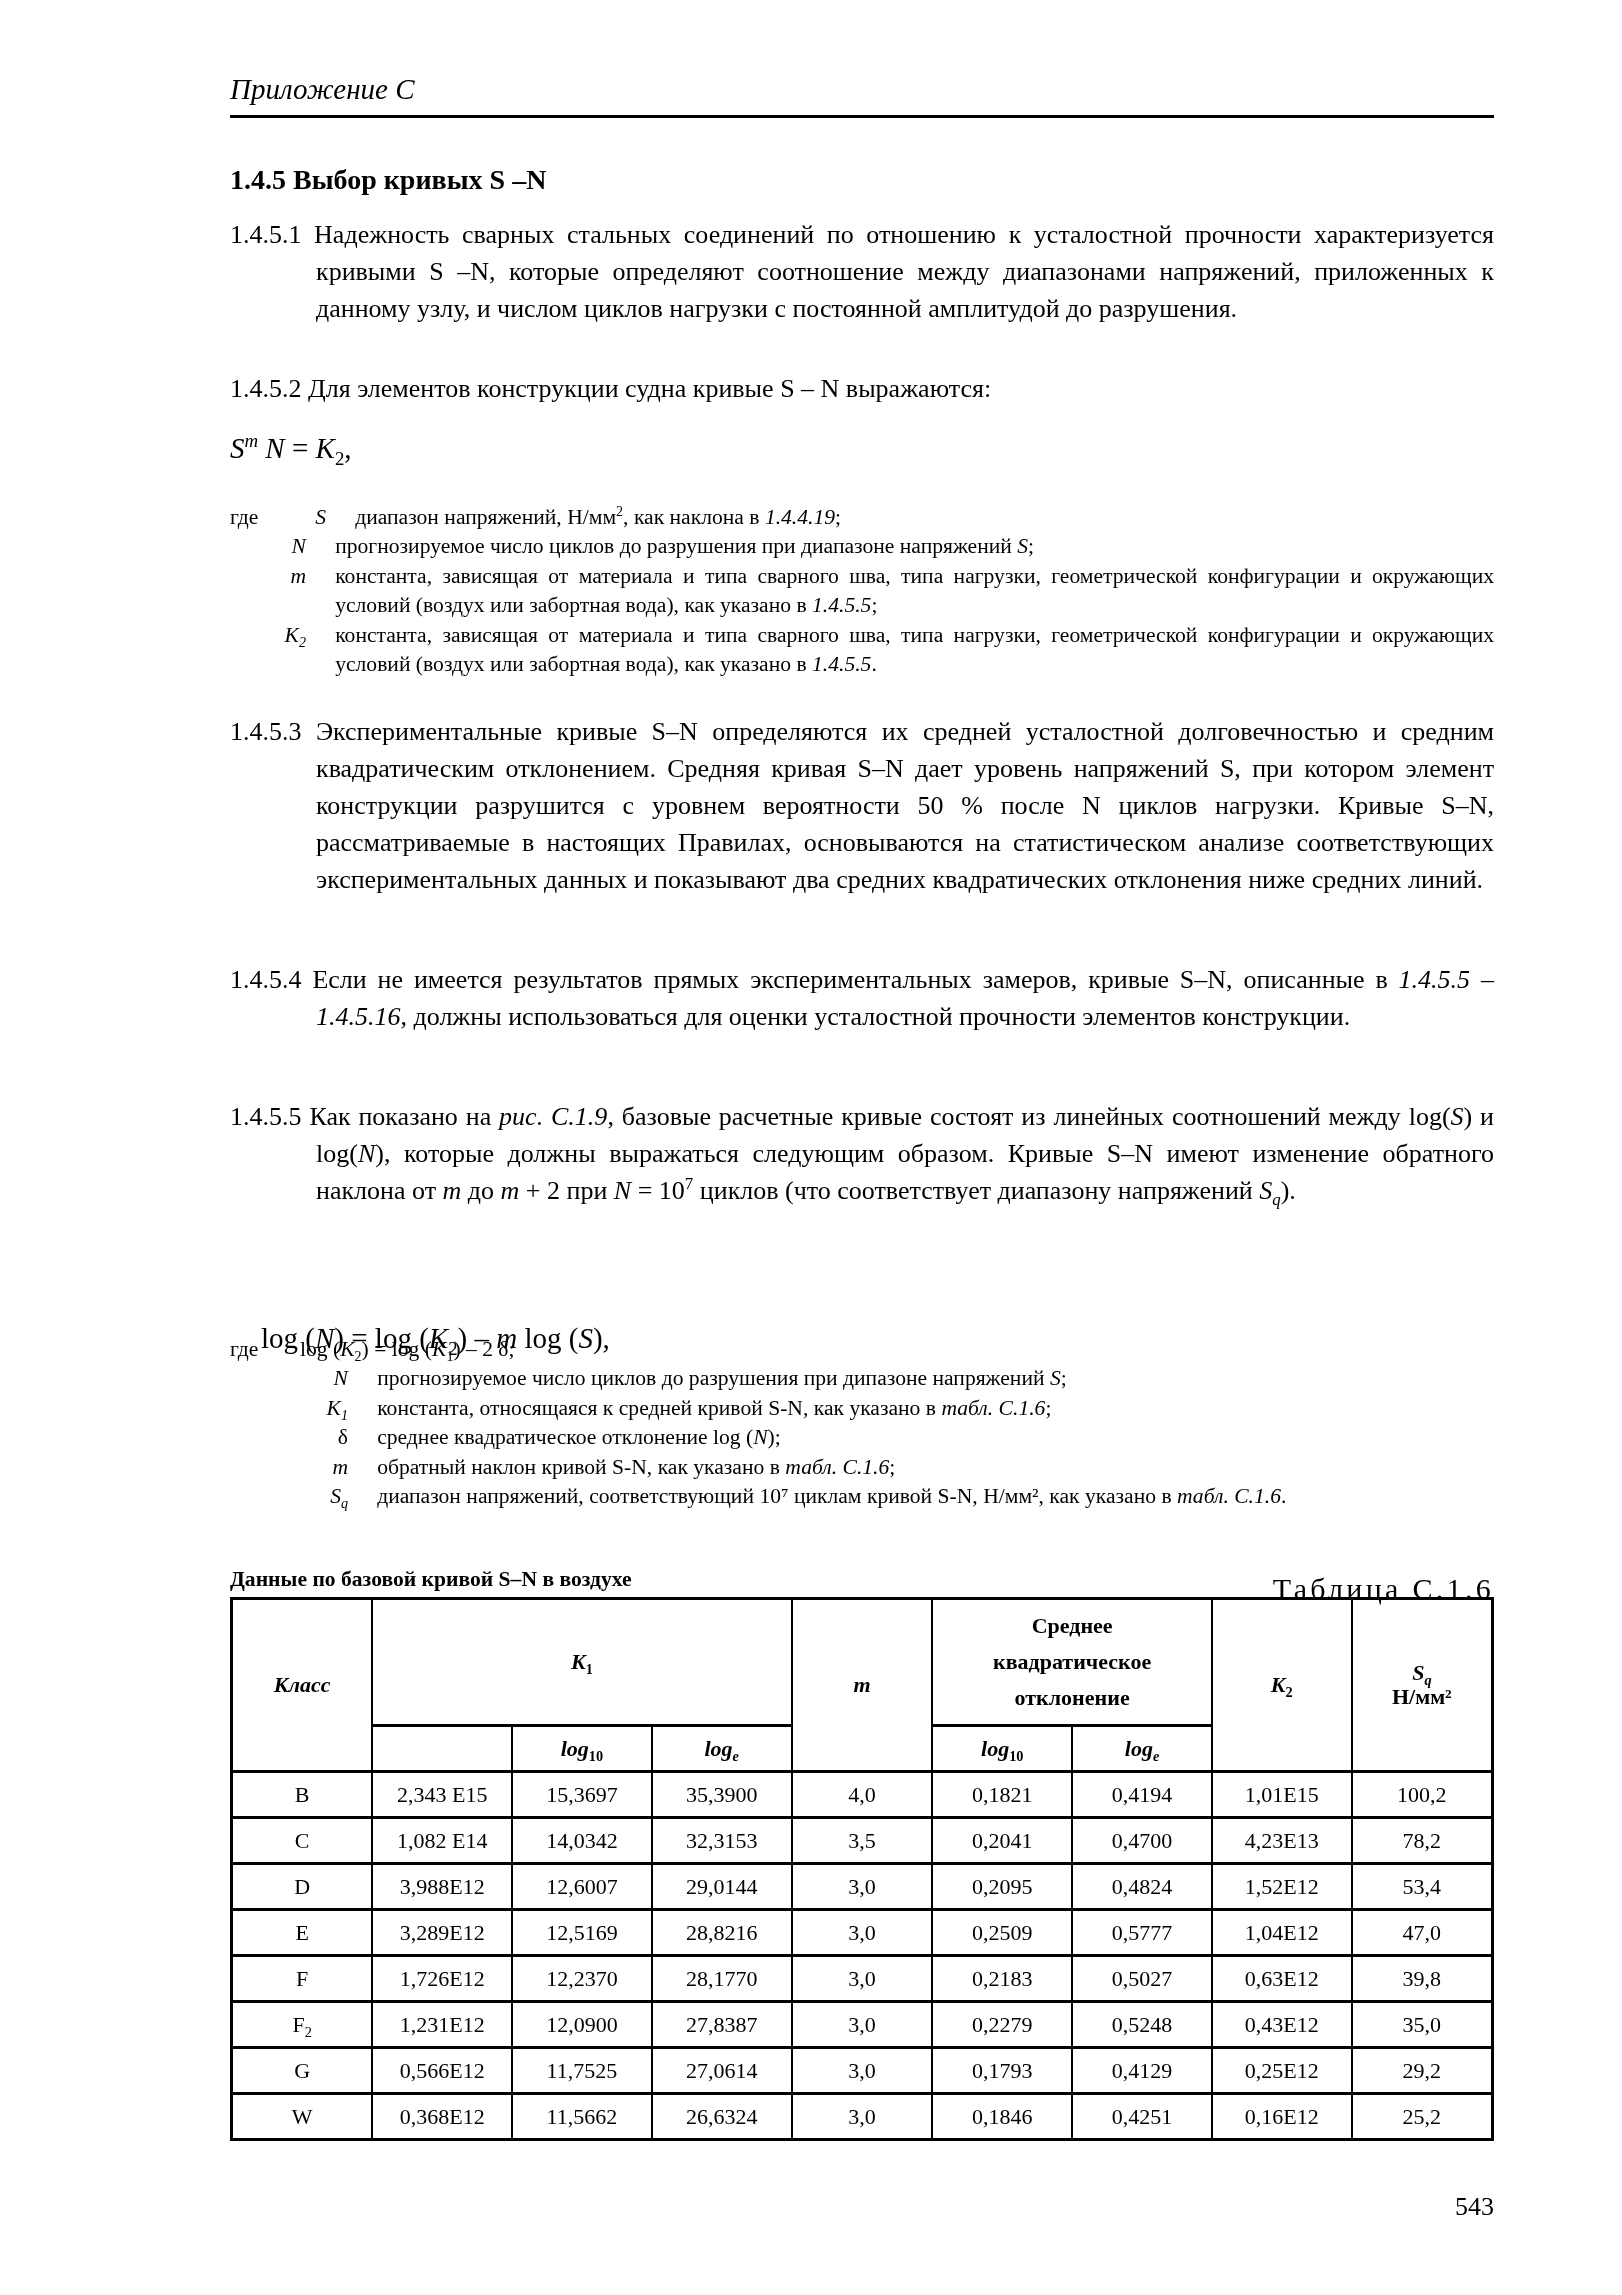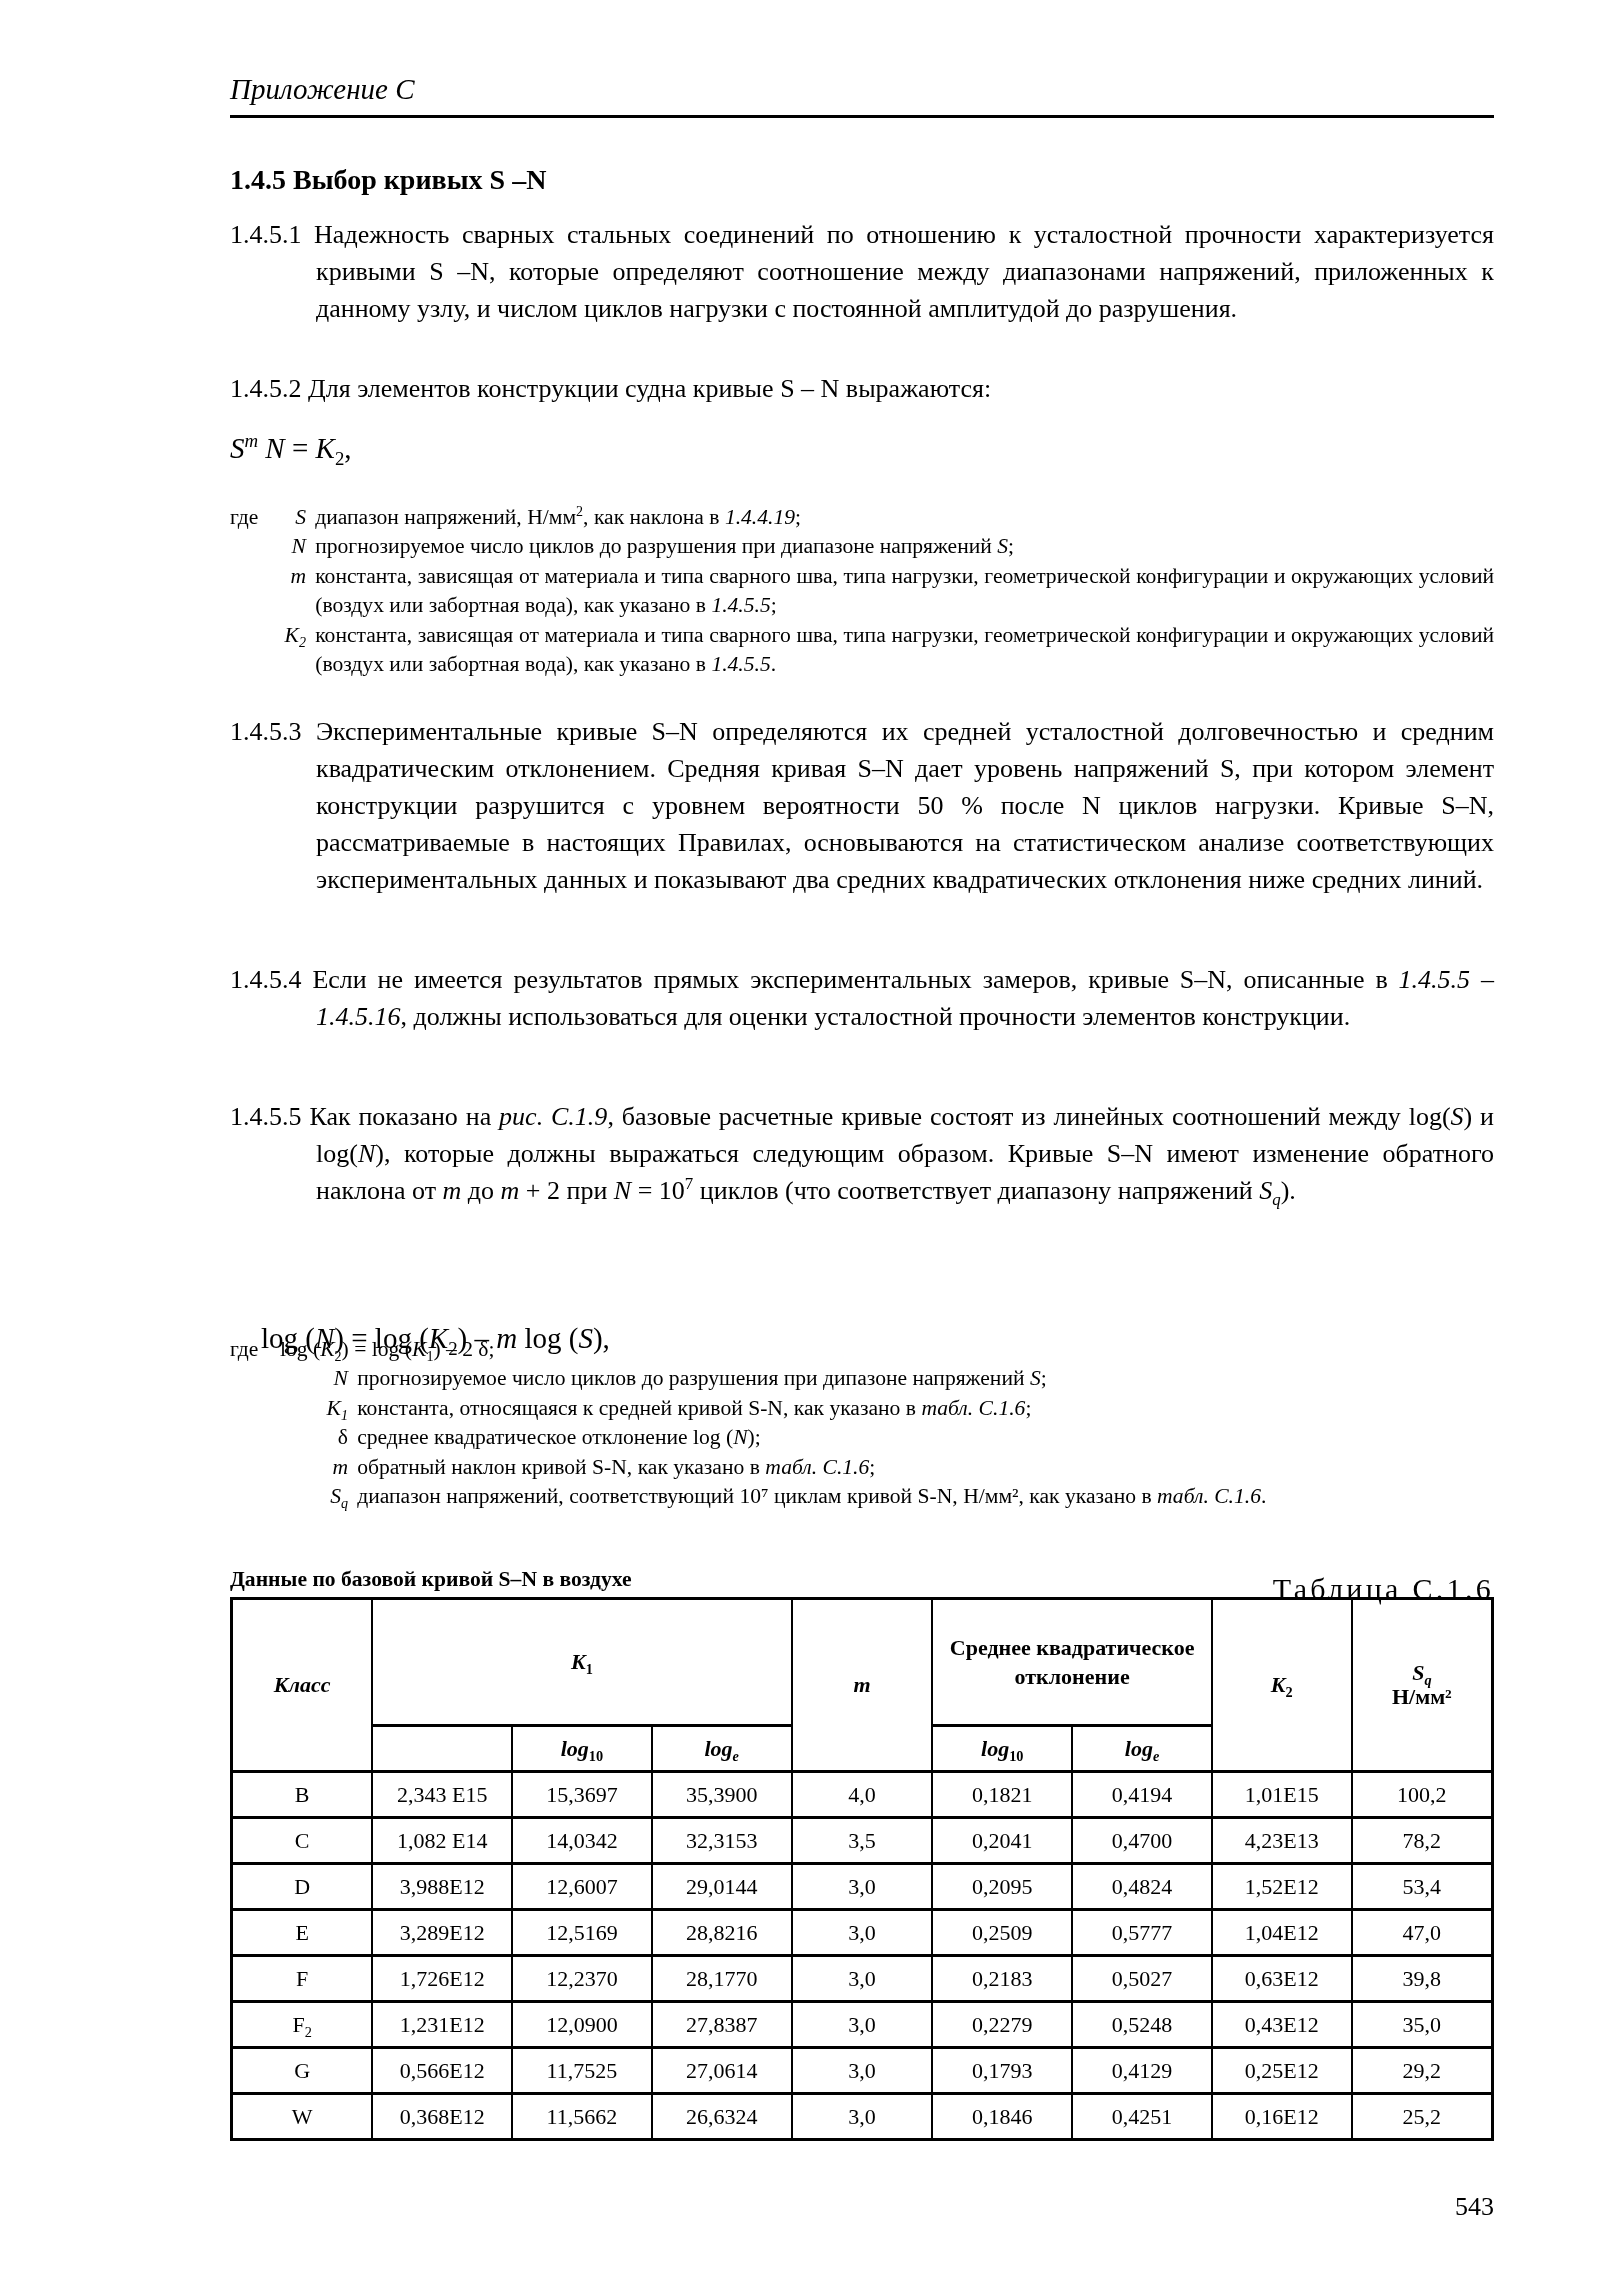--- a/index.html
+++ b/index.html
@@ -15,21 +15,21 @@
   .section-title {
     position: absolute; top: 164px; left: 0; font-weight: bold; font-size: 28px;
   }
   .para {
     position: absolute; left: 0; width: 1264px; font-size: 26px; line-height: 37px;
     text-align: justify; text-indent: -86px; padding-left: 86px; box-sizing: border-box;
   }
   .formula { position: absolute; left: 0; font-size: 29px; }
   .formula i { font-style: italic; }
   .defs { position: absolute; left: 0; width: 1264px; font-size: 21.6px; line-height: 29.4px; }
-  .def-row { display: flex; }
+  .def-row { display: flex; gap: 20px; }
   .def-sym { font-style: italic; text-align: right; flex: 0 0 auto; }
   .def-text { flex: 1; text-align: justify; padding-left: 9.2px; }
   .i { font-style: italic; }
   sub, sup { font-size: 65%; line-height: 0; }
   .tbl-label {
     position: absolute; top: 1539px; right: 0; font-size: 30px; letter-spacing: 3.3px; margin-top: 33px;
   }
   .tbl-caption {
     position: absolute; top: 1567px; left: 0; width: 1264px; 
     font-weight: bold; font-size: 21.6px;
@@ -149,21 +149,21 @@
         <col style="width:139px">
         <col style="width:139px">
         <col style="width:139px">
         <col style="width:140px">
     </colgroup>
     <thead>
       <tr style="height:127px;">
         <th rowspan="2" class="hb"><i>Класс</i></th>
         <th colspan="3" class="hb"><i>K</i><sub>1</sub></th>
         <th rowspan="2" class="hb"><i>m</i></th>
-        <th colspan="2" class="hb" style="line-height:29px;padding:0 4px;">Среднее квадратическое отклонение</th>
+        <th colspan="2" class="hb" style="line-height:36px;padding:0 19px;">Среднее квадратическое отклонение</th>
         <th rowspan="2" class="hb"><i>K</i><sub>2</sub></th>
         <th rowspan="2" class="hb" style="line-height:23.6px;"><i>S</i><sub class="i">q</sub><br><span>Н/мм²</span></th>
       </tr>
       <tr class="sub">
         <th></th>
         <th class="hb"><i>log</i><sub>10</sub></th>
         <th class="hb"><i>log</i><sub class="i">e</sub></th>
         <th class="hb"><i>log</i><sub>10</sub></th>
         <th class="hb"><i>log</i><sub class="i">e</sub></th>
       </tr>

